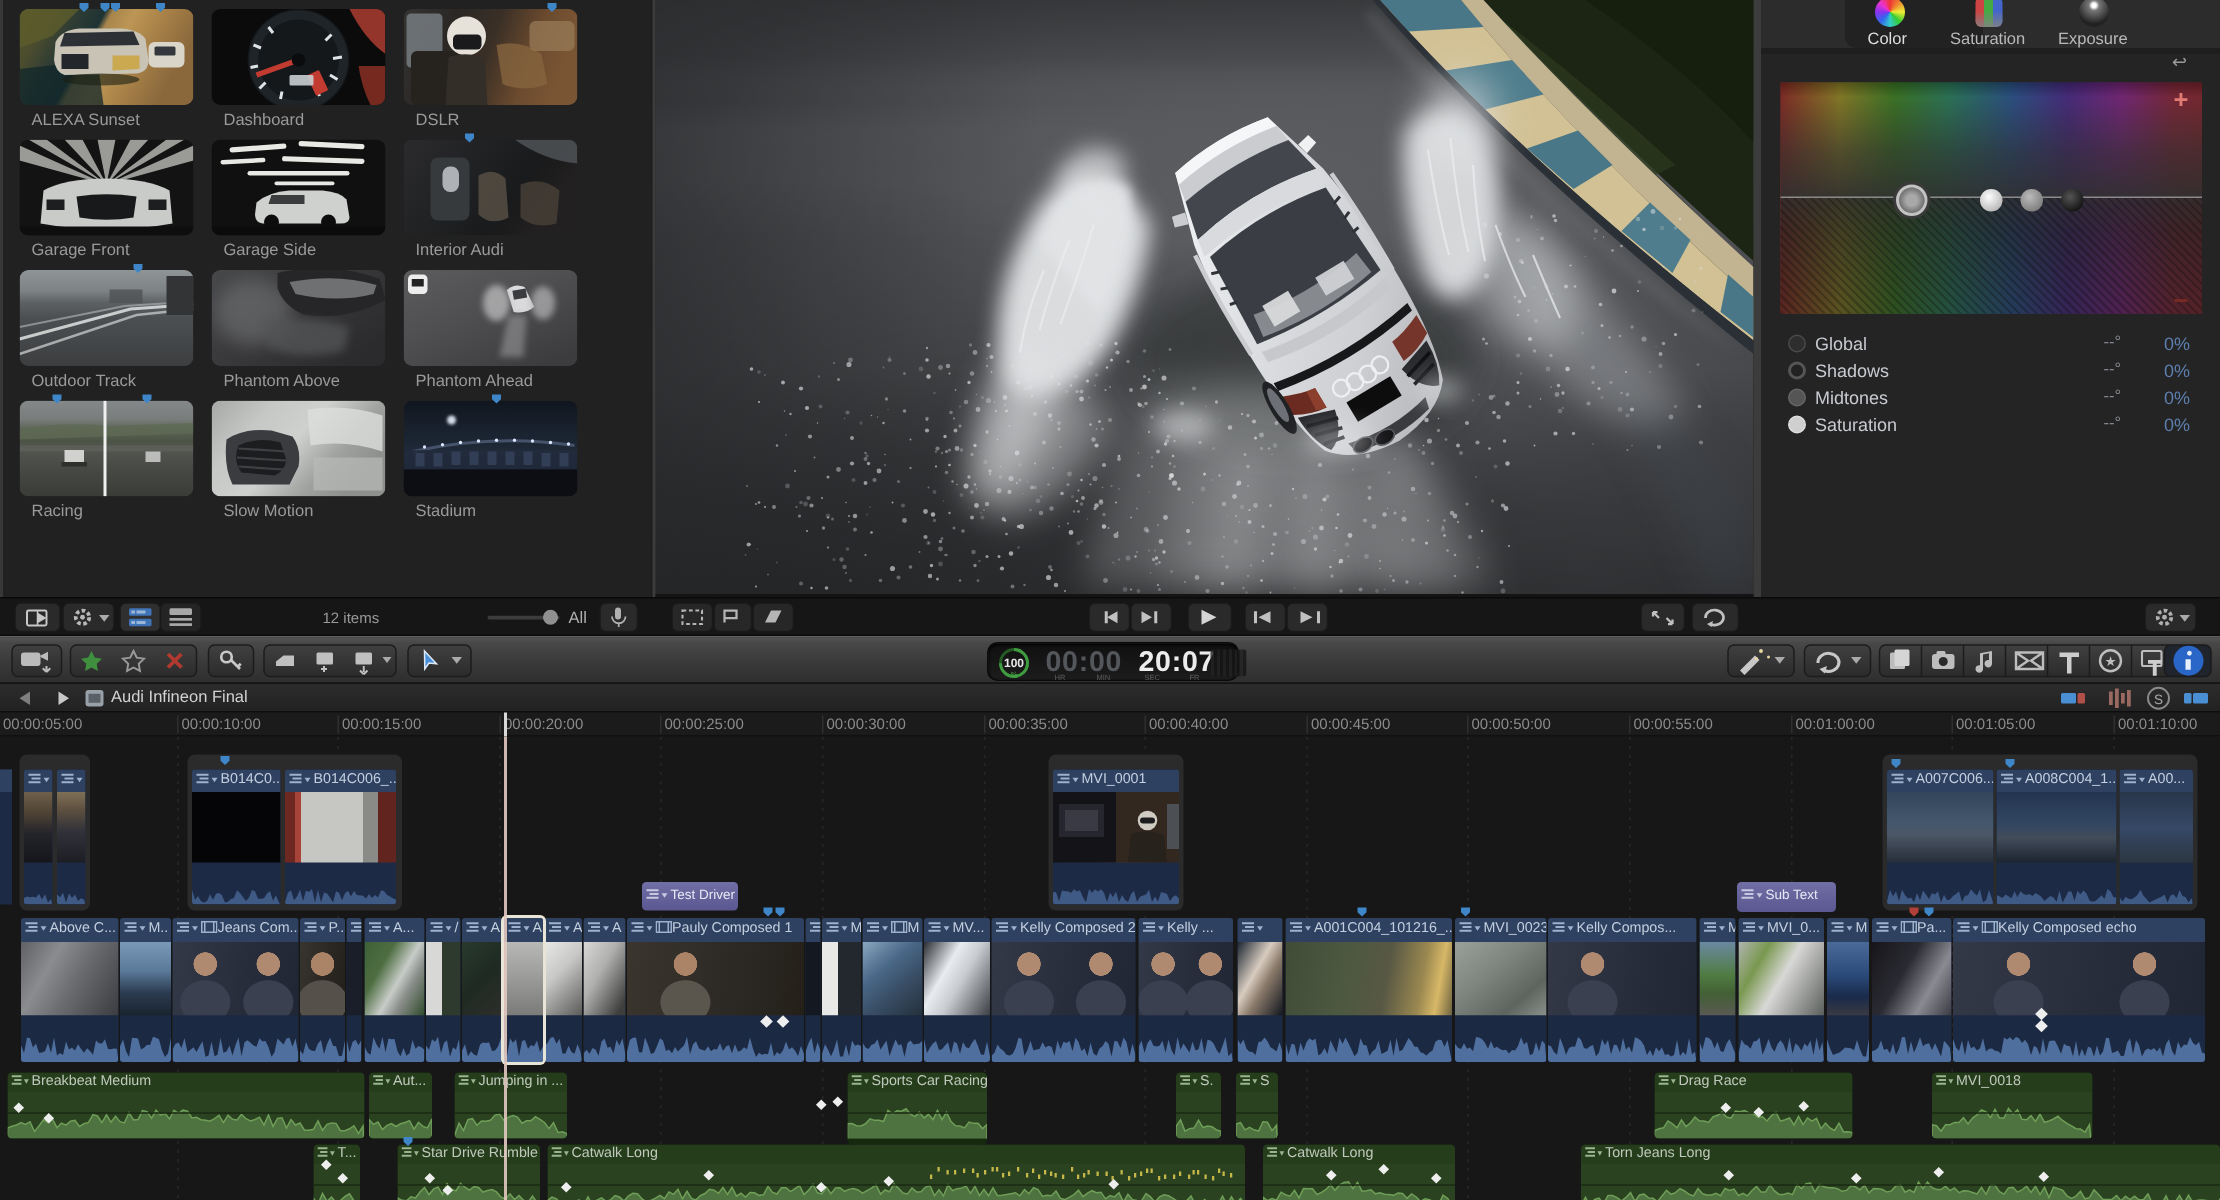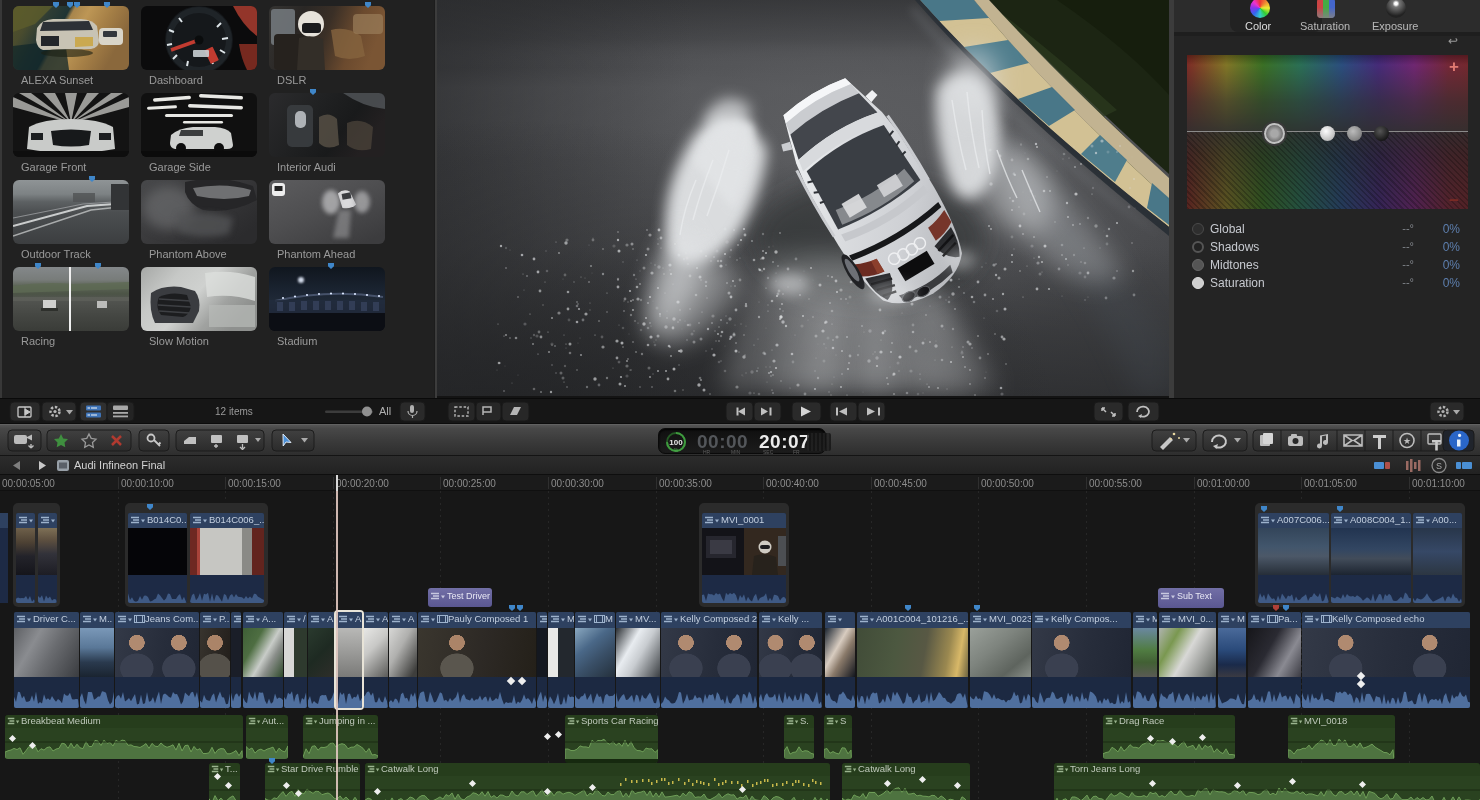--- a/index.html
+++ b/index.html
@@ -1570,21 +1570,21 @@
         <path d="M11 3.5 l4 0 -2 3 z" fill="#c8c8e0"></path>
       </svg><span style="position:relative;top:-1px">Test Driver</span></div>
 <div class="abs" style="left:1158px;top:97px;width:66px;height:20px;background:linear-gradient(180deg,#726fa6,#5a5791);border-radius:3px;color:#e8e8f4;font-size:9px;line-height:19px;overflow:hidden;white-space:nowrap"><svg width="16" height="9" viewBox="0 0 16 9" style="vertical-align:middle;margin:0 1px 2px 2px" preserveAspectRatio="none">
         <path d="M1 1.5 h8 M3 4 h6 M1 6.5 h8" stroke="#c8c8e0" stroke-width="1.3" fill="none"></path>
         <path d="M11 3.5 l4 0 -2 3 z" fill="#c8c8e0"></path>
       </svg><span style="position:relative;top:-1px">Sub Text</span></div>
 <div class="clip" style="left:14px;top:121px;width:65px;height:96px;background:#1d2a45;">
 <div class="ctitle" style="height:16px;line-height:16px"><svg width="16" height="9" viewBox="0 0 16 9" style="vertical-align:middle;margin:0 1px 2px 2px" preserveAspectRatio="none">
           <path d="M1 1.5 h8 M3 4 h6 M1 6.5 h8" stroke="#9db2cc" stroke-width="1.3" fill="none"></path>
           <path d="M11 3.5 l4 0 -2 3 z" fill="#9db2cc"></path>
-        </svg><span style="position:relative;top:-1px">Driver C...</span></div>
+        </svg><span style="position:relative;top:-1px">Above C...</span></div>
 <div class="abs" style="left:0;top:16px;width:65px;height:49px;background:linear-gradient(120deg,#5e6064 0%,#8a8c90 30%,#6a6c70 55%,#3a3c40 100%)"></div>
 <div class="abs" style="left:0;top:65px;width:65px;height:31px;background:#1c2942">
         <svg width="65" height="24" style="position:absolute;left:0;bottom:0">
           <polygon points="0,24 0,12.8 2,18.0 4,7.7 6,8.2 8,14.4 10,11.7 12,17.8 14,17.7 16,16.8 18,11.3 20,17.8 22,7.6 24,19.7 26,18.0 28,19.4 30,10.3 32,15.7 34,14.3 36,16.3 38,12.1 40,15.2 42,17.8 44,14.9 46,16.6 48,19.2 50,9.6 52,11.5 54,11.7 56,8.8 58,15.3 60,15.5 62,15.0 64,15.2 65,24" fill="#4f6f9e"></polygon>
         </svg>
       </div>
 </div>
 <div class="clip" style="left:80px;top:121px;width:34px;height:96px;background:#1d2a45;">
 <div class="ctitle" style="height:16px;line-height:16px"><svg width="16" height="9" viewBox="0 0 16 9" style="vertical-align:middle;margin:0 1px 2px 2px" preserveAspectRatio="none">
           <path d="M1 1.5 h8 M3 4 h6 M1 6.5 h8" stroke="#9db2cc" stroke-width="1.3" fill="none"></path>

